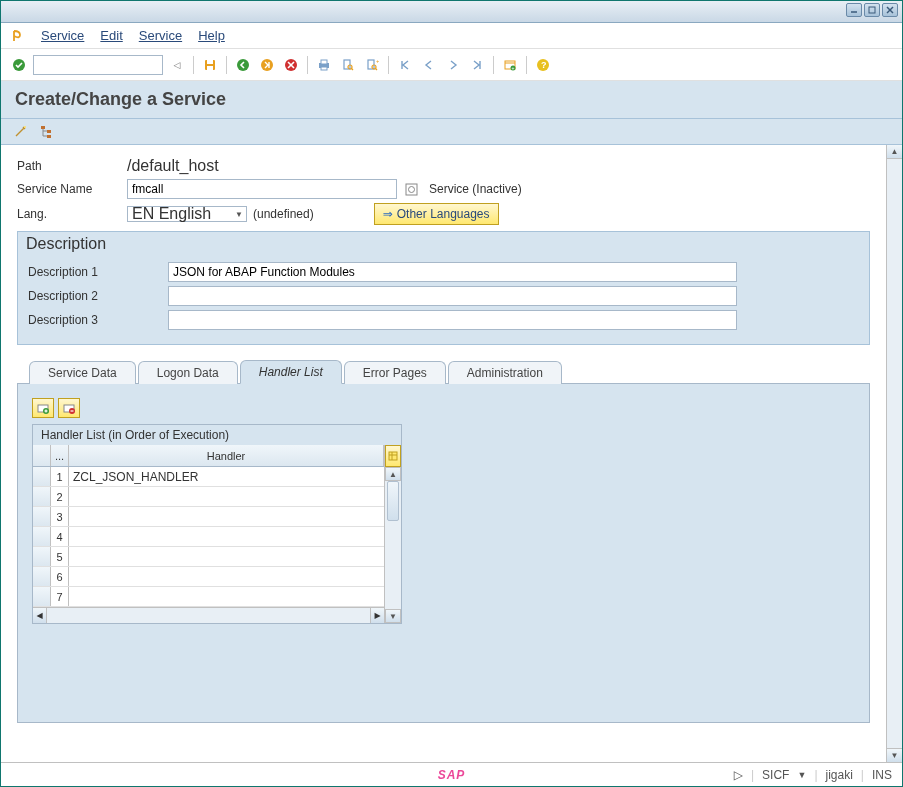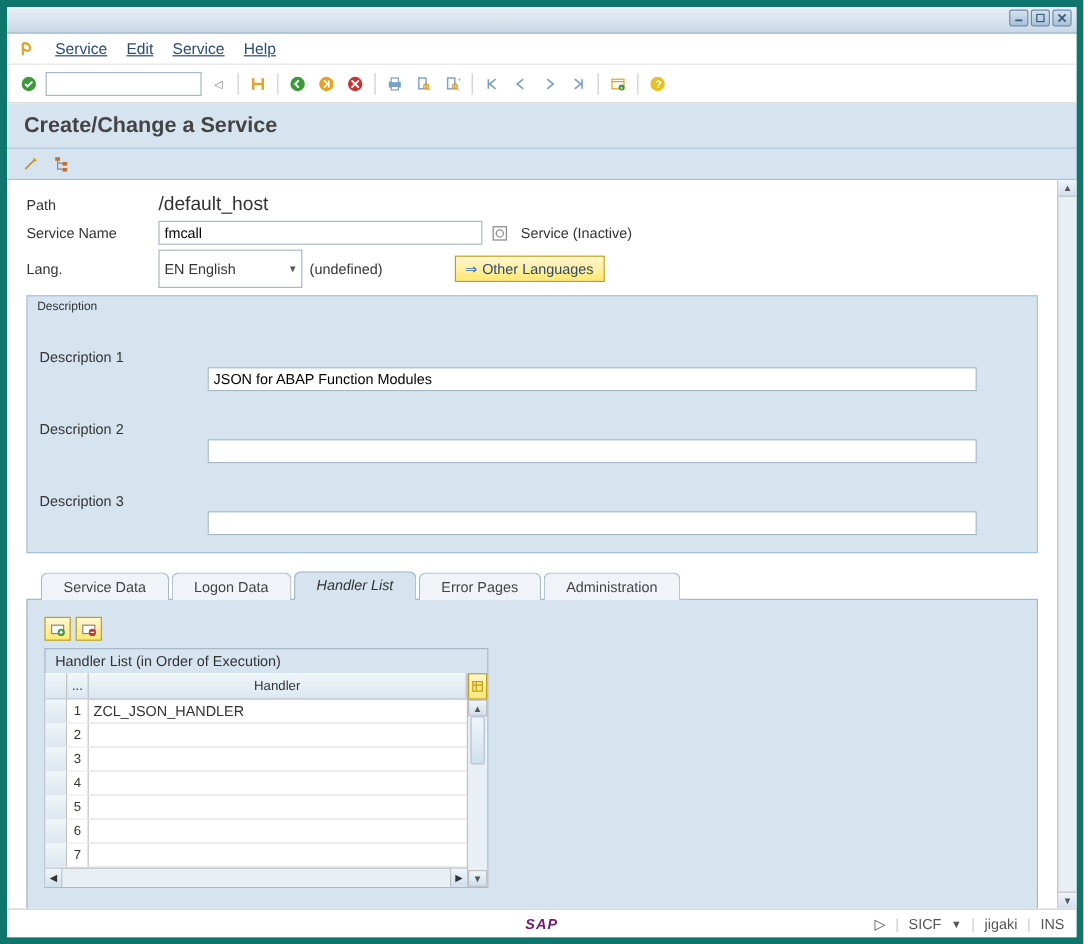--- a/index.html
+++ b/index.html
@@ -1,17 +1,17 @@
 <!DOCTYPE html>
 <html><head>
 <meta charset="utf-8">
 <style>
 * { box-sizing: border-box; margin: 0; padding: 0; font-family: Arial, Helvetica, sans-serif; }
 body { background: #fff; font-size: 12px; color: #333; }
-.window { width: 903px; height: 787px; border: 6px solid #0f766e; position: relative; display: flex; flex-direction: column; background: #fff; }
+.window { width: 903px; height: 787px; border: 1px solid #0f766e; position: relative; display: flex; flex-direction: column; background: #fff; }
 .titlebar { height: 22px; background: linear-gradient(#e8eff5,#c9d8e6); border-bottom: 1px solid #8aa8c0; position: relative; }
 .titlebar-controls { position: absolute; right: 4px; top: 2px; display: flex; gap: 2px; }
 .titlebar-btn { width: 16px; height: 14px; background: linear-gradient(#d4e2ef,#a7c2d9); border: 1px solid #6a8aa8; border-radius: 2px; display: flex; align-items: center; justify-content: center; font-size: 9px; color: #3a5a7a; cursor: pointer; }
 .menubar { height: 26px; display: flex; align-items: center; padding: 0 8px; gap: 16px; background: #fff; border-bottom: 1px solid #e0e0e0; }
 .menubar .logo { width: 16px; height: 16px; display: flex; align-items: center; justify-content: center; color: #e8a020; font-weight: bold; font-size: 14px; }
 .menubar .menu-item { color: #2a4a7a; cursor: pointer; text-decoration: underline; font-size: 13px; }
 .toolbar { height: 32px; display: flex; align-items: center; padding: 0 8px; gap: 4px; background: #fff; border-bottom: 1px solid #e0e0e0; }
 .tb-btn { width: 20px; height: 20px; display: flex; align-items: center; justify-content: center; cursor: pointer; border-radius: 2px; font-size: 13px; }
 .tb-input { width: 130px; height: 20px; border: 1px solid #a7b8c9; background: #fff; }
 .tb-sep { width: 1px; height: 18px; background: #ccc; margin: 0 2px; }
@@ -19,28 +19,28 @@
 .sub-toolbar { height: 26px; background: #d6e4ef; border-bottom: 1px solid #a7c2d9; display: flex; align-items: center; padding: 0 10px; gap: 6px; }
 .content { flex: 1; position: relative; background: #fff; overflow: hidden; }
 .scroll-area { position: absolute; top: 0; left: 0; right: 16px; bottom: 0; padding: 12px 16px; overflow: hidden; }
 .vscroll { position: absolute; top: 0; right: 0; width: 16px; bottom: 0; background: #e8eff5; border-left: 1px solid #c0c0c0; }
 .vscroll-btn { height: 14px; background: linear-gradient(#f0f6fa,#d0dfec); border-bottom: 1px solid #c0c0c0; display: flex; align-items: center; justify-content: center; font-size: 8px; color: #555; cursor: pointer; }
 .vscroll-btn.bot { position: absolute; bottom: 0; left: 0; right: 0; border-top: 1px solid #c0c0c0; border-bottom: none; }
 .field-row { display: flex; align-items: center; margin-bottom: 4px; }
 .field-label { width: 110px; font-size: 12px; color: #333; }
 .field-val { font-size: 16px; }
 .text-input { height: 20px; border: 1px solid #a7b8c9; background: #fff; padding: 0 4px; font-size: 12px; }
-.select-box { height: 32px; border: 1px solid #a7b8c9; background: #fff; padding: 0 18px 0 4px; font-size: 12px; display: flex; align-items: center; position: relative; min-width: 120px; }
+.select-box { height: 16px; border: 1px solid #a7b8c9; background: #fff; padding: 0 18px 0 4px; font-size: 16px; display: flex; align-items: center; position: relative; min-width: 120px; }
 .select-box::after { content: "▼"; position: absolute; right: 3px; font-size: 8px; color: #555; }
 .other-lang-btn { margin-left: 60px; height: 22px; background: linear-gradient(#fff7d0,#ffe870); border: 1px solid #c0a020; padding: 0 8px; display: flex; align-items: center; gap: 4px; cursor: pointer; font-size: 12px; color: #2a4a7a; }
 .desc-group { margin-top: 6px; border: 1px solid #a7c2d9; background: #d6e4ef; }
-.desc-title { padding: 3px 8px; font-size: 10px; }
+.desc-title { padding: 3px 8px; font-size: 16px; }
 .desc-body { padding: 6px 10px 10px; }
 .desc-body .field-row .field-label { width: 140px; }
-.desc-body .text-input { width: 641px; margin-top: 36px; }
+.desc-body .text-input { width: 569px; }
 .tabs { margin-top: 14px; }
 .tab-strip { display: flex; position: relative; top: 1px; margin-left: 12px; align-items: flex-end; }
 .tab { padding: 4px 18px; border: 1px solid #a7b8c9; border-bottom: none; background: #e8eff5; font-size: 12px; cursor: pointer; border-top-left-radius: 6px; border-top-right-radius: 6px; margin-right: 2px; position: relative; }
 .tab.active { background: #d6e4ef; border-bottom: 1px solid #d6e4ef; z-index: 2; font-style: italic; }
 .tab.inactive { background: #f0f4f8; color: #444; }
 .tab-panel { border: 1px solid #a7b8c9; background: #d6e4ef; min-height: 340px; padding: 14px; }
 .panel-toolbar { display: flex; gap: 4px; margin-bottom: 6px; }
 .panel-tb-btn { width: 22px; height: 20px; background: linear-gradient(#fff7d0,#ffe870); border: 1px solid #c0a020; display: flex; align-items: center; justify-content: center; cursor: pointer; font-size: 11px; }
 .table-group { border: 1px solid #a7b8c9; background: #d6e4ef; width: 370px; }
 .table-title { padding: 3px 8px; font-size: 12px; }
@@ -55,21 +55,21 @@
 .gr-pick { width: 18px; background: linear-gradient(#f0f6fa,#dce7f0); border-right: 1px solid #c0c0c0; cursor: pointer; }
 .gr-num { width: 18px; background: #fff; border-right: 1px solid #c0c0c0; display: flex; align-items: center; justify-content: center; font-size: 11px; }
 .gr-handler { flex: 1; padding: 0 4px; display: flex; align-items: center; font-size: 12px; }
 .grid-vscroll { width: 16px; background: #e8eff5; position: relative; }
 .grid-vscroll .vscroll-btn { border: 1px solid #c0c0c0; }
 .config-btn { position: absolute; top: 0; right: 0; width: 16px; height: 22px; background: linear-gradient(#fff7d0,#ffe870); border: 1px solid #c0a020; cursor: pointer; display: flex; align-items: center; justify-content: center; font-size: 10px; }
 .grid-hscroll { height: 16px; background: #e8eff5; border-top: 1px solid #c0c0c0; display: flex; }
 .hsc-btn { width: 14px; background: linear-gradient(#f0f6fa,#d0dfec); border-right: 1px solid #c0c0c0; display: flex; align-items: center; justify-content: center; font-size: 8px; cursor: pointer; }
 .hsc-btn.right { border-left: 1px solid #c0c0c0; border-right: none; margin-left: auto; }
 .statusbar { height: 24px; border-top: 1px solid #c0c0c0; display: flex; align-items: center; padding: 0 10px; font-size: 12px; color: #555; background: #fff; }
-.sap-logo { position: absolute; left: 50%; transform: translateX(-50%); font-weight: bold; font-style: italic; color: #701a75; letter-spacing: 1px; }
+.sap-logo { position: absolute; left: 50%; transform: translateX(-50%); font-weight: bold; font-style: italic; color: #ec4899; letter-spacing: 1px; }
 .status-right { margin-left: auto; display: flex; align-items: center; gap: 8px; }
 .status-sep { color: #ccc; }
 svg { display: block; }
 </style>
 </head>
 <body>
 
 <div class="window">
 
   <div class="titlebar">

